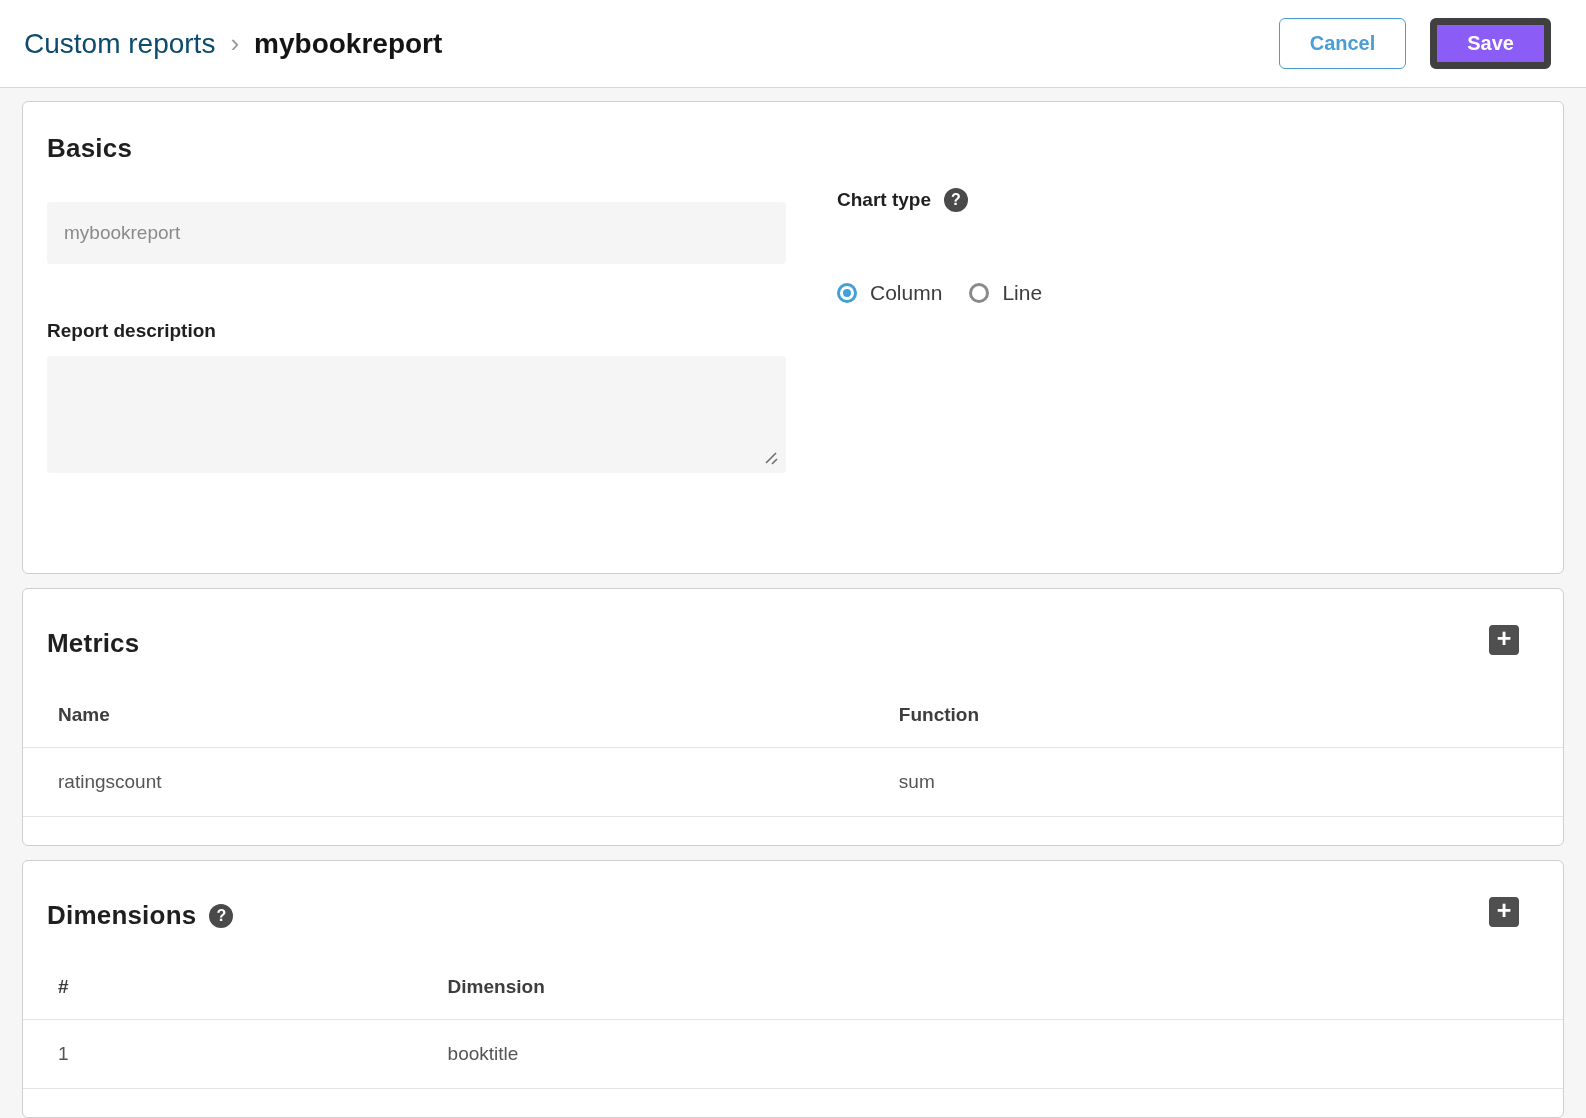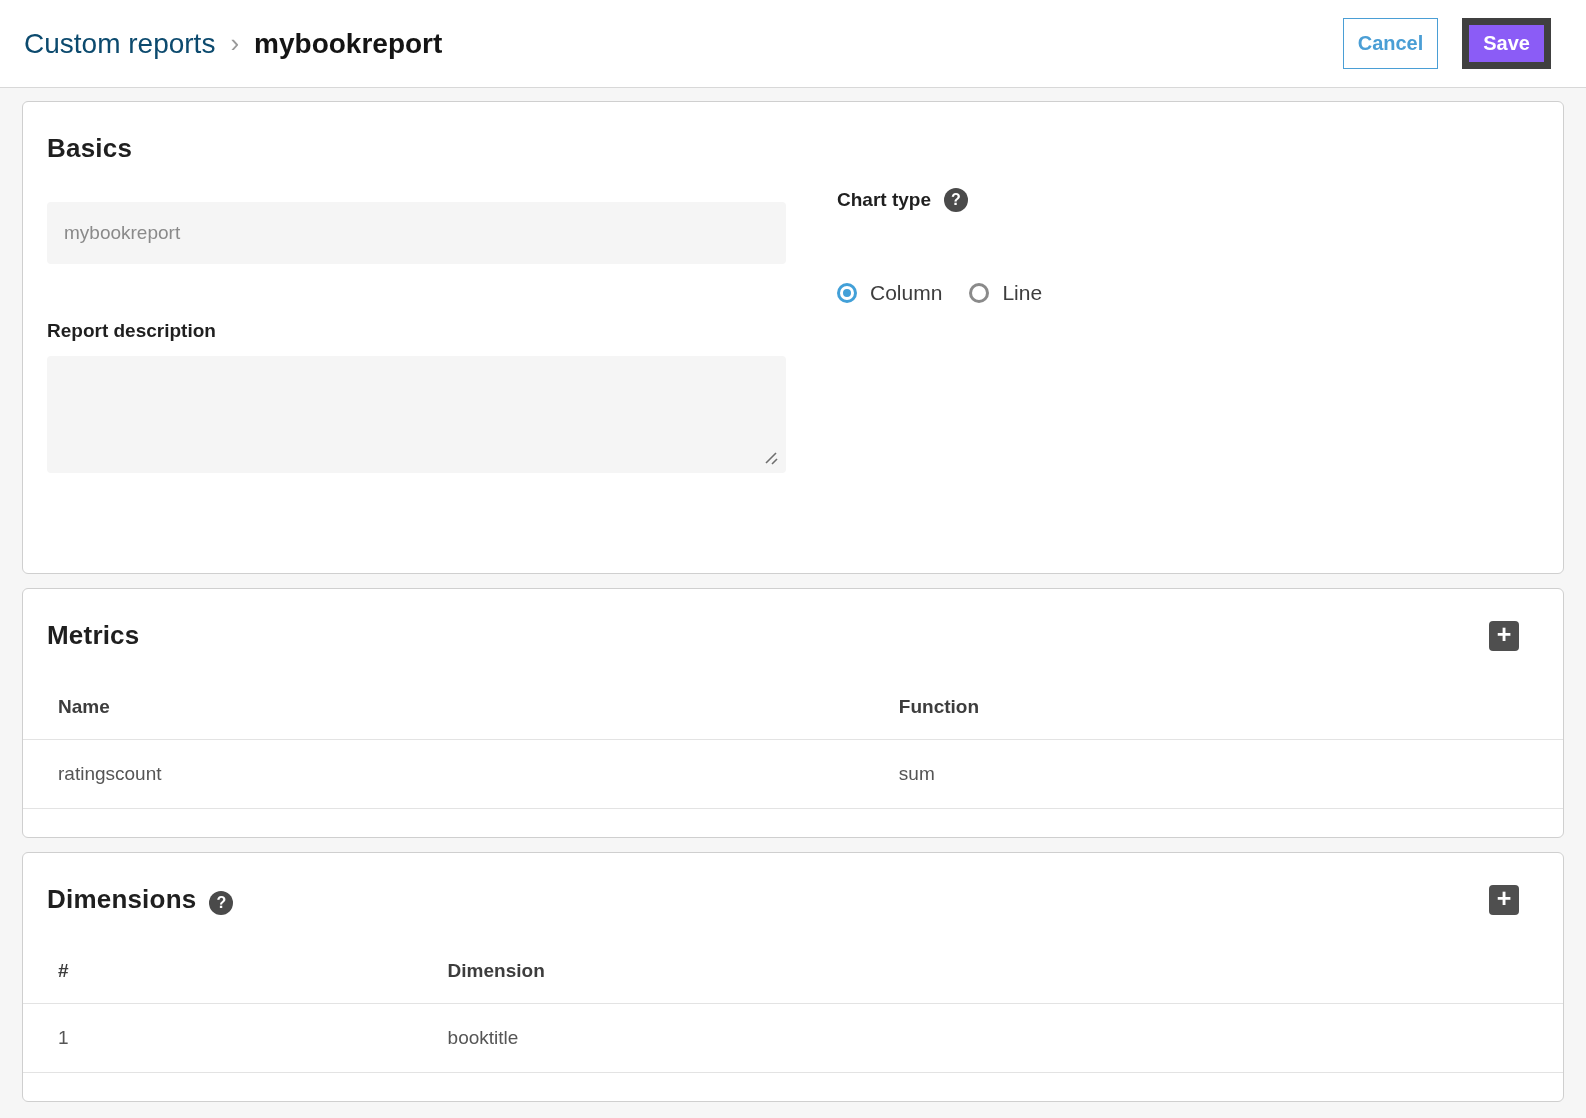--- a/index.html
+++ b/index.html
@@ -24,26 +24,26 @@
     padding: 0 35px 0 24px;
   }
   .breadcrumb { display: flex; align-items: center; font-size: 28px; }
   .crumb-parent { color: #0c4a6e; cursor: pointer; }
   .crumb-sep { color: #9a9a9a; font-size: 26px; margin: 0 15px; font-weight: 400; }
   .crumb-current { color: #141414; font-weight: bold; }
 
   .header-actions { display: flex; align-items: center; gap: 24px; }
   .btn {
     height: 51px;
-    border-radius: 0;
+    border-radius: 6px;
     font-family: inherit;
     font-size: 20px;
     font-weight: bold;
     cursor: pointer;
-    padding: 0 14px;
+    padding: 0 30px;
   }
   .btn-cancel { background: #ffffff; color: #4a9ed5; border: 1px solid #4a9ed5; }
   .btn-save { background: #8b5cf6; color: #ffffff; border: 7px solid #404040; }
 
   
   .content { padding: 13px 22px 6px; }
   .card {
     background: #ffffff;
     border: 1px solid #cfcfcf;
     border-radius: 6px;
@@ -96,21 +96,21 @@
   .radio-circle.on  { background: #42a0d8; border: 3px solid #ffffff; box-shadow: 0 0 0 3px #42a0d8; }
   .radio-circle.off { background: #ffffff; border: 3px solid #ffffff; box-shadow: 0 0 0 3px #8a8a8a; }
   .radio-label { font-size: 21px; color: #3d3d3d; margin-left: 13px; }
 
   
   .table-card { padding: 0 0 28px; }
   .card-head {
     display: flex; align-items: center; justify-content: space-between;
     padding: 31px 44px 24px 24px;
   }
-  .head-left { display: flex; align-items: flex-end; gap: 13px; }
+  .head-left { display: flex; align-items: center; gap: 13px; margin-top: 8px; }
   .add-btn {
     width: 30px; height: 30px;
     background: #4f4f4f; color: #ffffff;
     border: none; border-radius: 4px;
     font-size: 25px; font-weight: bold; line-height: 1;
     display: flex; align-items: center; justify-content: center;
     cursor: pointer; padding: 0 0 3px;
     font-family: inherit;
   }
   table { width: 100%; border-collapse: collapse; }

